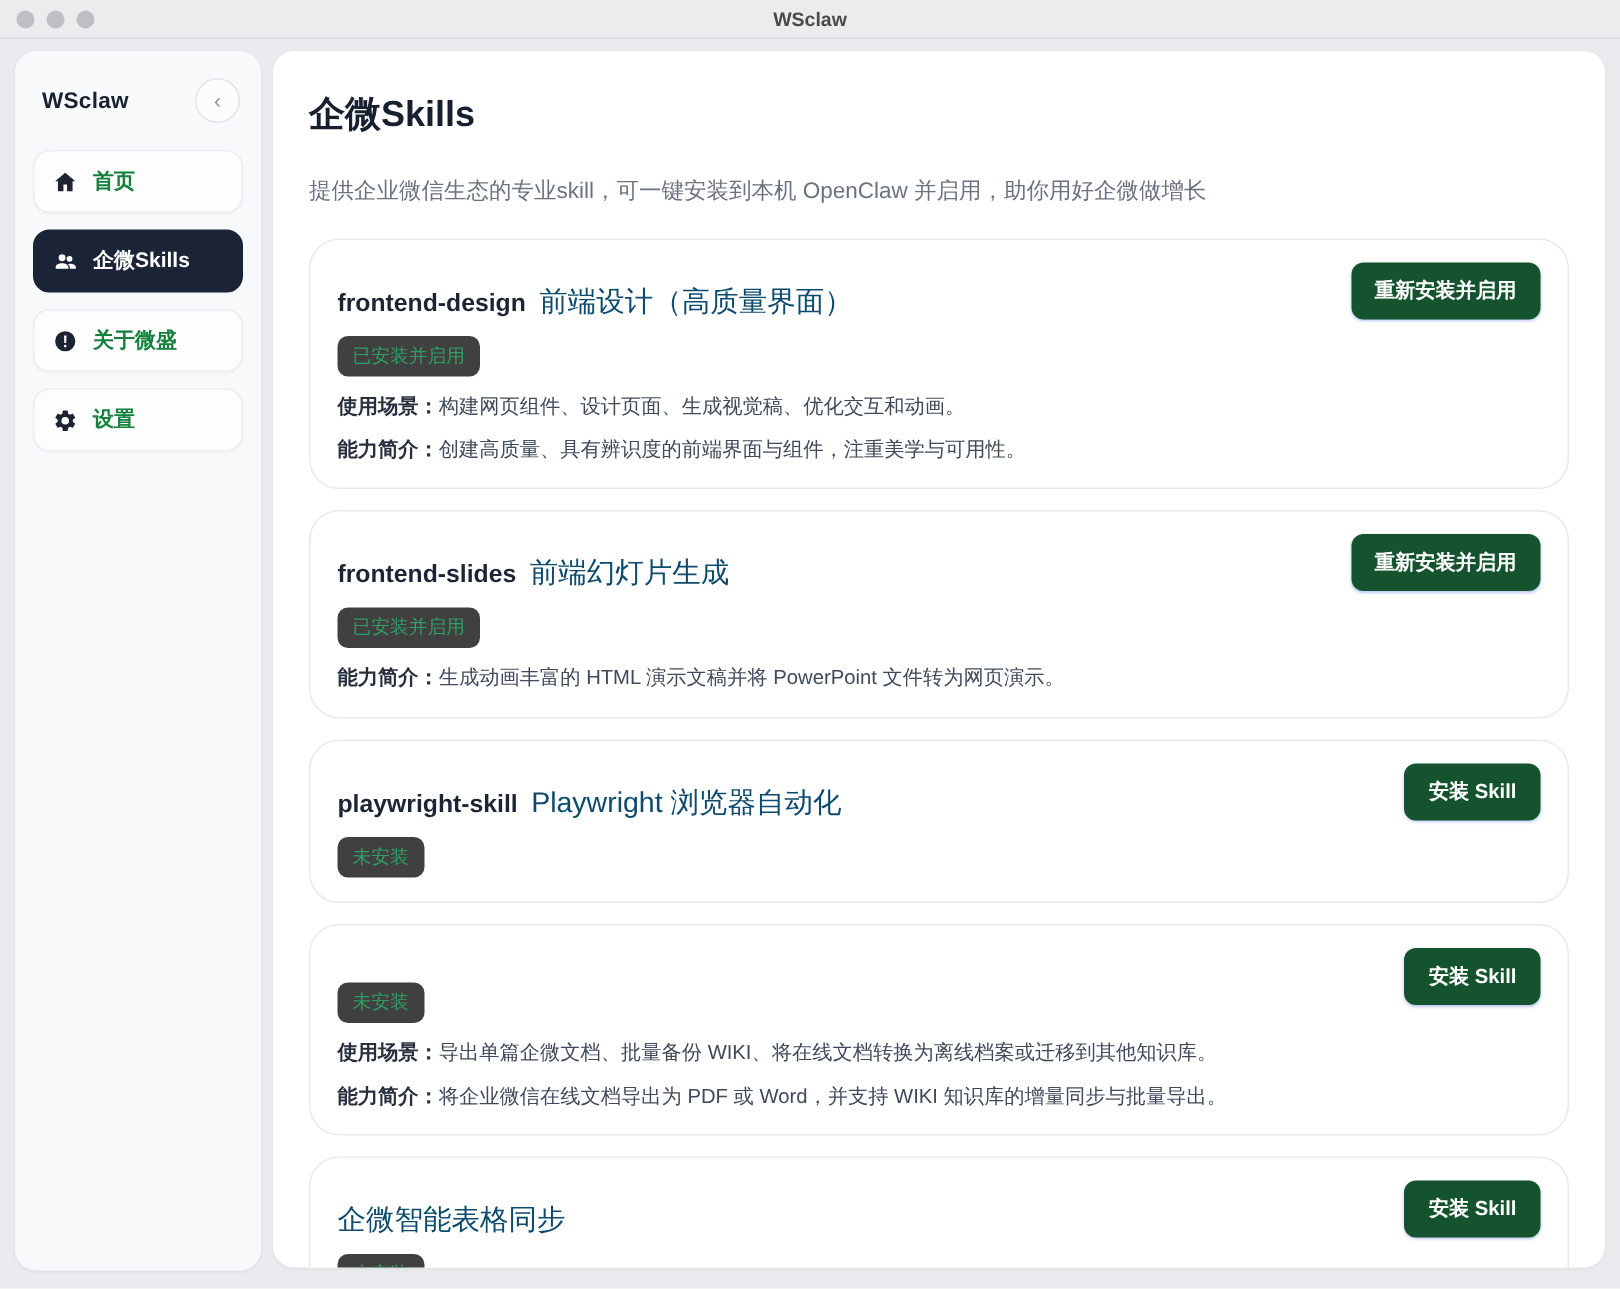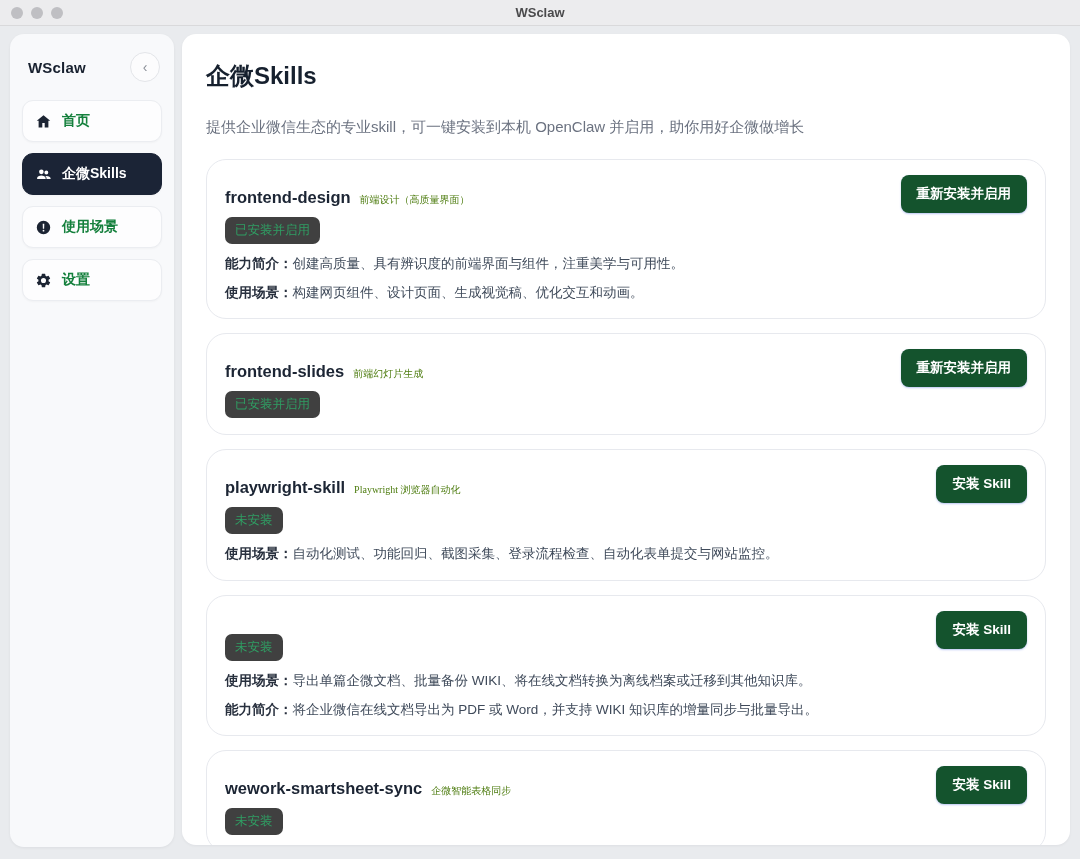--- a/index.html
+++ b/index.html
@@ -82,21 +82,21 @@
   .card-list { margin-top: 22px; display: flex; flex-direction: column; gap: 14px; }
   .card {
     position: relative;
     border: 1px solid #e7e9ee;
     border-radius: 20px;
     padding: 28px 18px 16px 18px;
     background: #ffffff;
   }
   .card-head { display: flex; align-items: baseline; gap: 9px; padding-right: 150px; }
   .card-name { font-size: 16.5px; font-weight: bold; color: #1c2534; }
-  .card-tagline { font-size: 10px; color: #4d7c0f; font-family: Liberation Serif, serif; }
+  .card-tagline { font-size: 19px; color: #0c4a6e; }
   .badge {
     display: inline-block; margin-top: 10px;
     background: #404040; color: #2f9e63;
     font-size: 12.5px; padding: 5px 10px; border-radius: 7px;
   }
   .desc { margin-top: 11px; font-size: 13.5px; color: #3f4a5a; line-height: 1.35; padding-right: 24px; }
   .desc-label { font-weight: bold; color: #28303e; }
   .install-btn {
     position: absolute; right: 18px; top: 15px;
     background: #14532d; color: #ffffff;
@@ -145,21 +145,21 @@
             </svg>
         </span>
         <span>企微Skills</span>
       </div>
       <div class="nav-item">
         <span class="ico">
           <svg viewBox="0 0 24 24">
               <path d="M12 2.5A9.5 9.5 0 1 0 21.5 12 9.5 9.5 0 0 0 12 2.5zm1.15 4.2-.25 7h-1.8l-.25-7zM12 17.8a1.25 1.25 0 1 1 1.25-1.25A1.25 1.25 0 0 1 12 17.8z"></path>
             </svg>
         </span>
-        <span>使用场景</span>
+        <span>关于微盛</span>
       </div>
       <div class="nav-item">
         <span class="ico">
           <svg viewBox="0 0 24 24">
               <path d="M19.14 12.94c.04-.3.06-.61.06-.94s-.02-.64-.07-.94l2.03-1.58a.49.49 0 0 0 .12-.61l-1.92-3.32a.49.49 0 0 0-.59-.22l-2.39.96a7 7 0 0 0-1.62-.94l-.36-2.54a.48.48 0 0 0-.48-.41h-3.84a.48.48 0 0 0-.47.41l-.36 2.54c-.59.24-1.13.57-1.62.94l-2.39-.96a.49.49 0 0 0-.59.22L2.74 8.87a.49.49 0 0 0 .12.61l2.03 1.58c-.05.3-.09.63-.09.94s.02.64.07.94l-2.03 1.58a.49.49 0 0 0-.12.61l1.92 3.32c.12.22.37.29.59.22l2.39-.96c.5.38 1.03.7 1.62.94l.36 2.54c.05.24.24.41.48.41h3.84c.24 0 .44-.17.47-.41l.36-2.54a6.86 6.86 0 0 0 1.62-.94l2.39.96c.22.08.47 0 .59-.22l1.92-3.32a.49.49 0 0 0-.12-.61l-2.01-1.58zM12 15.6A3.6 3.6 0 1 1 15.6 12 3.6 3.6 0 0 1 12 15.6z"></path>
             </svg>
         </span>
         <span>设置</span>
       </div>
     </nav>
@@ -170,54 +170,53 @@
     <p class="page-subtitle">提供企业微信生态的专业skill，可一键安装到本机 OpenClaw 并启用，助你用好企微做增长</p>
 
     <div class="card-list">
 
       <section class="card">
         <div class="card-head">
           <span class="card-name">frontend-design</span>
           <span class="card-tagline">前端设计（高质量界面）</span>
         </div>
         <span class="badge">已安装并启用</span>
+        <p class="desc"><span class="desc-label">使用场景：</span><span>构建网页组件、设计页面、生成视觉稿、优化交互和动画。</span></p>
         <p class="desc"><span class="desc-label">能力简介：</span><span>创建高质量、具有辨识度的前端界面与组件，注重美学与可用性。</span></p>
-        <p class="desc"><span class="desc-label">使用场景：</span><span>构建网页组件、设计页面、生成视觉稿、优化交互和动画。</span></p>
         <button class="install-btn">重新安装并启用</button>
       </section>
 
       <section class="card">
         <div class="card-head">
           <span class="card-name">frontend-slides</span>
           <span class="card-tagline">前端幻灯片生成</span>
         </div>
         <span class="badge">已安装并启用</span>
+        <p class="desc"><span class="desc-label">能力简介：</span><span>生成动画丰富的 HTML 演示文稿并将 PowerPoint 文件转为网页演示。</span></p>
         <button class="install-btn">重新安装并启用</button>
       </section>
 
       <section class="card">
         <div class="card-head">
           <span class="card-name">playwright-skill</span>
           <span class="card-tagline">Playwright 浏览器自动化</span>
         </div>
         <span class="badge">未安装</span>
-        <p class="desc"><span class="desc-label">使用场景：</span><span>自动化测试、功能回归、截图采集、登录流程检查、自动化表单提交与网站监控。</span></p>
         <button class="install-btn">安装 Skill</button>
       </section>
 
       <section class="card">
         <span class="badge">未安装</span>
         <p class="desc"><span class="desc-label">使用场景：</span><span>导出单篇企微文档、批量备份 WIKI、将在线文档转换为离线档案或迁移到其他知识库。</span></p>
         <p class="desc"><span class="desc-label">能力简介：</span><span>将企业微信在线文档导出为 PDF 或 Word，并支持 WIKI 知识库的增量同步与批量导出。</span></p>
         <button class="install-btn">安装 Skill</button>
       </section>
 
       <section class="card">
         <div class="card-head">
-          <span class="card-name">wework-smartsheet-sync</span>
           <span class="card-tagline">企微智能表格同步</span>
         </div>
         <span class="badge">未安装</span>
         
         
         <button class="install-btn">安装 Skill</button>
       </section>
 
     </div>
   </main>

